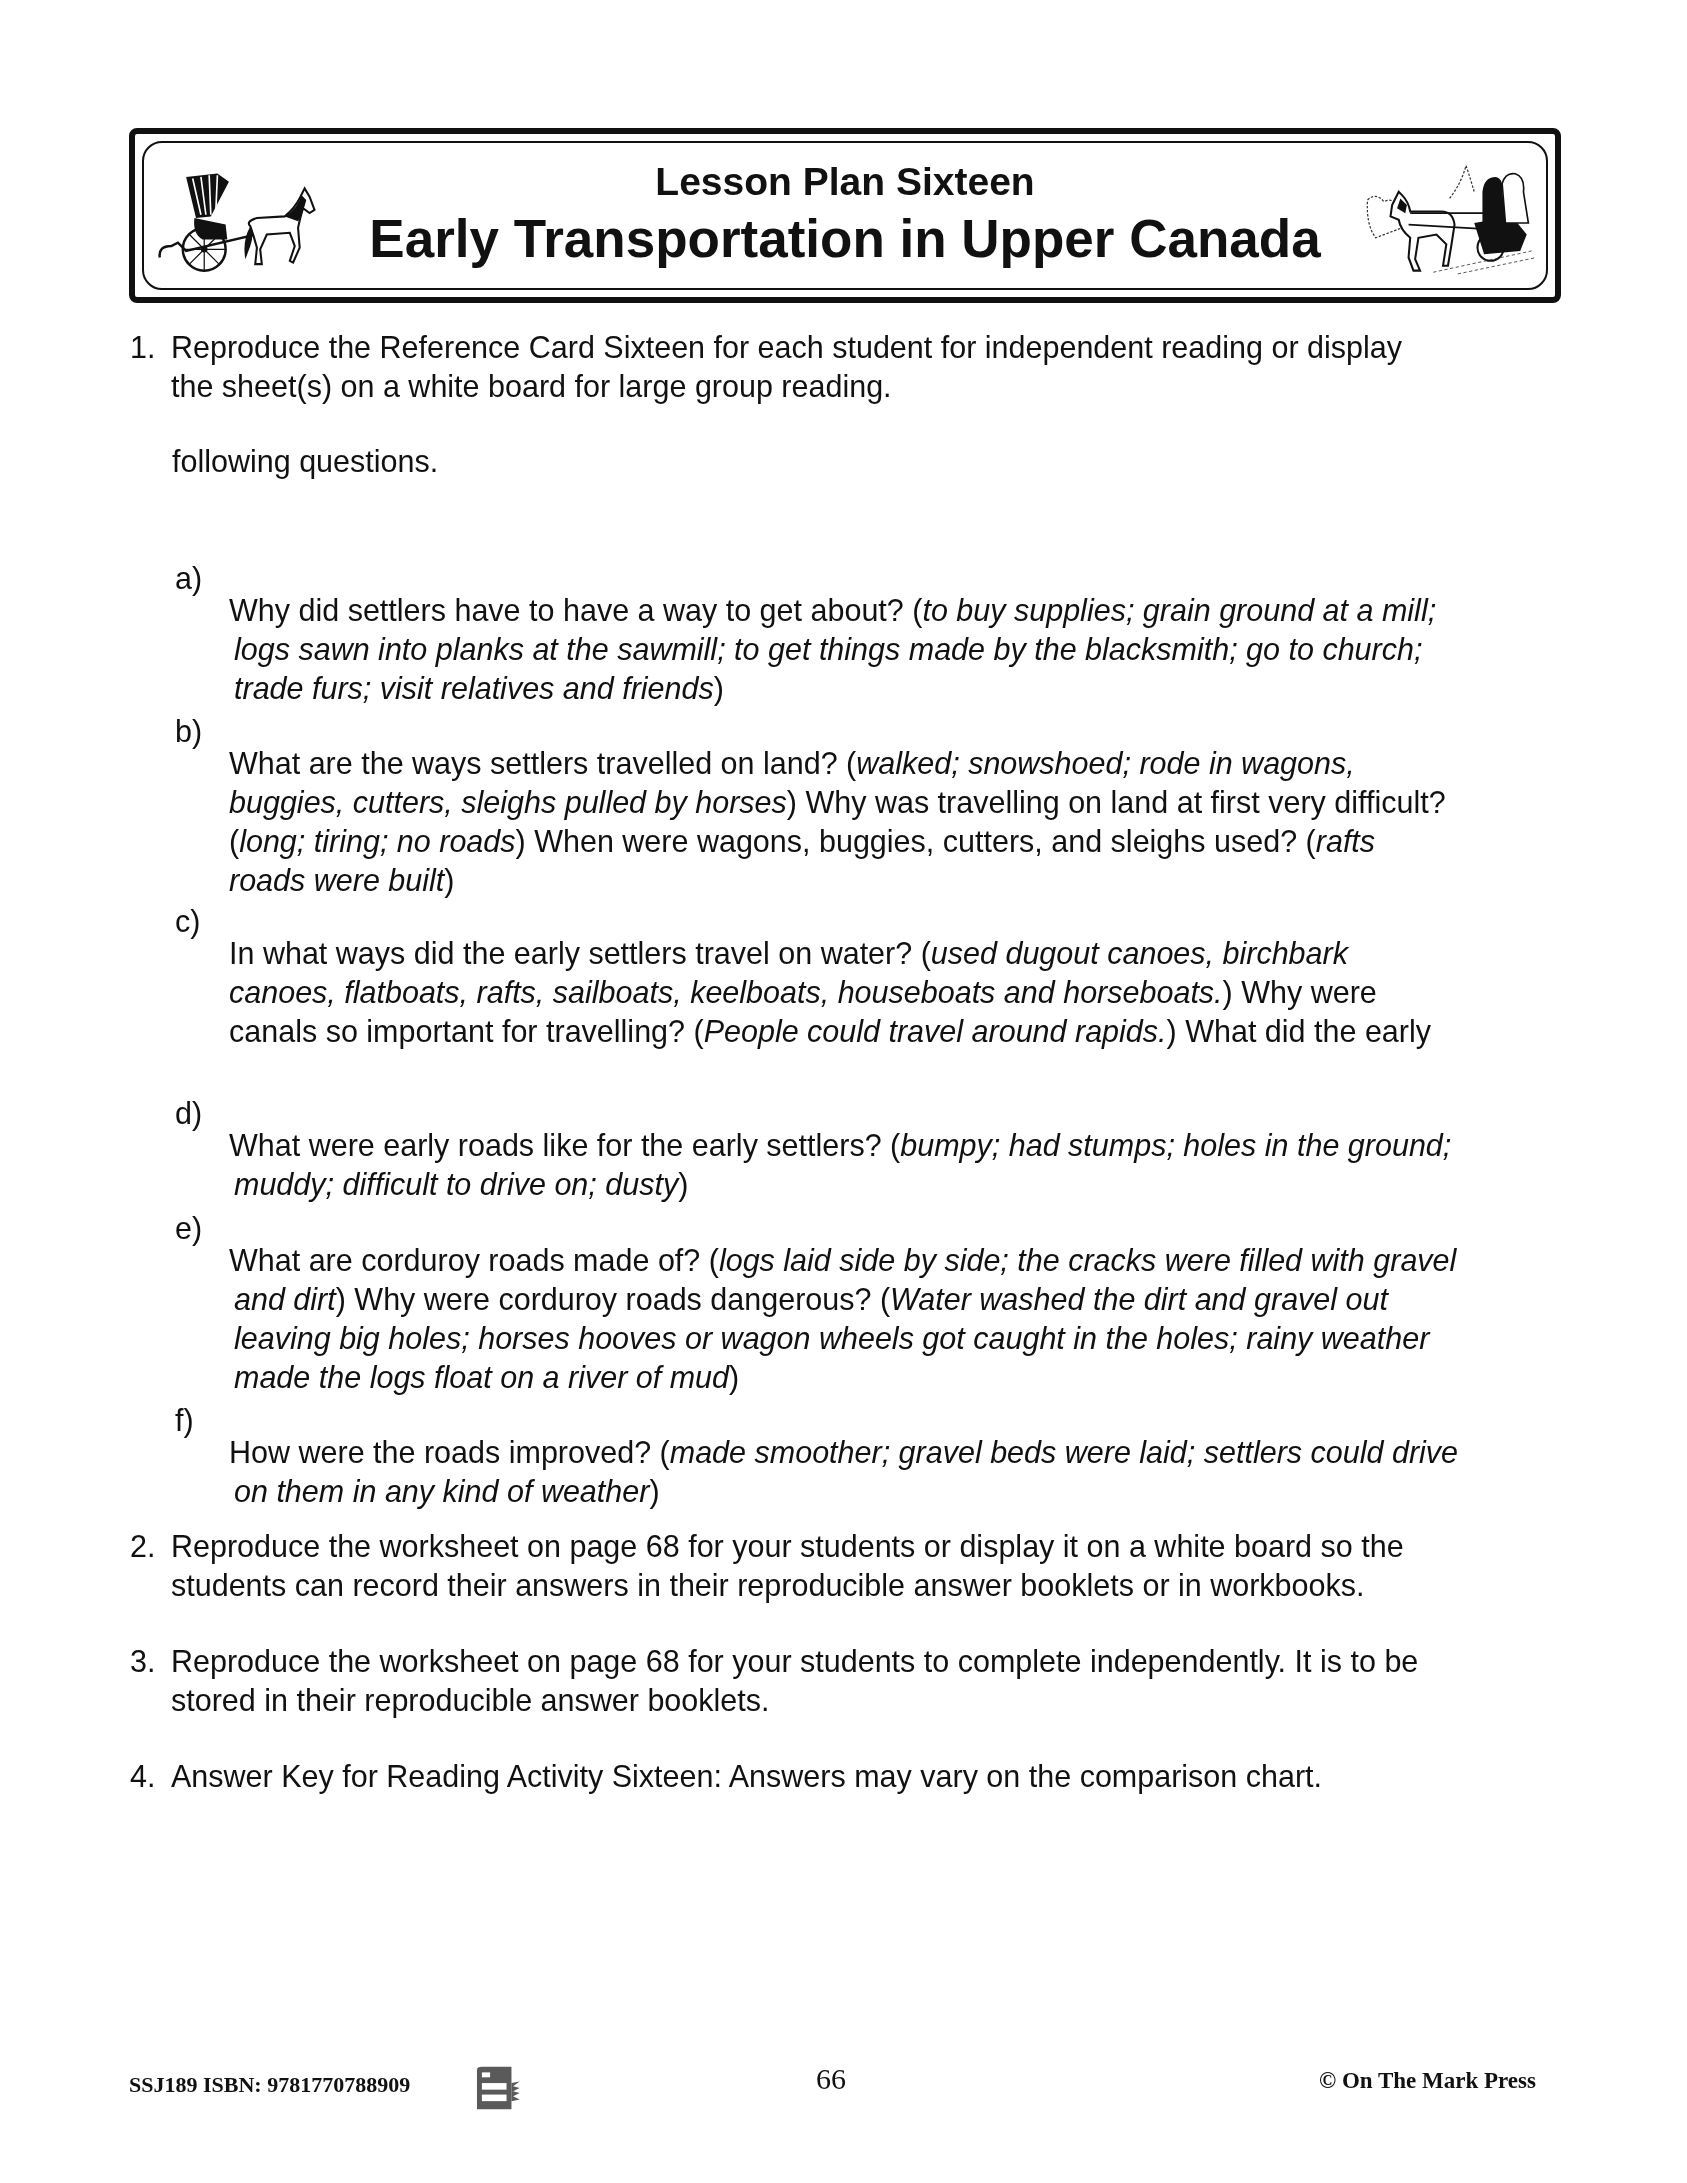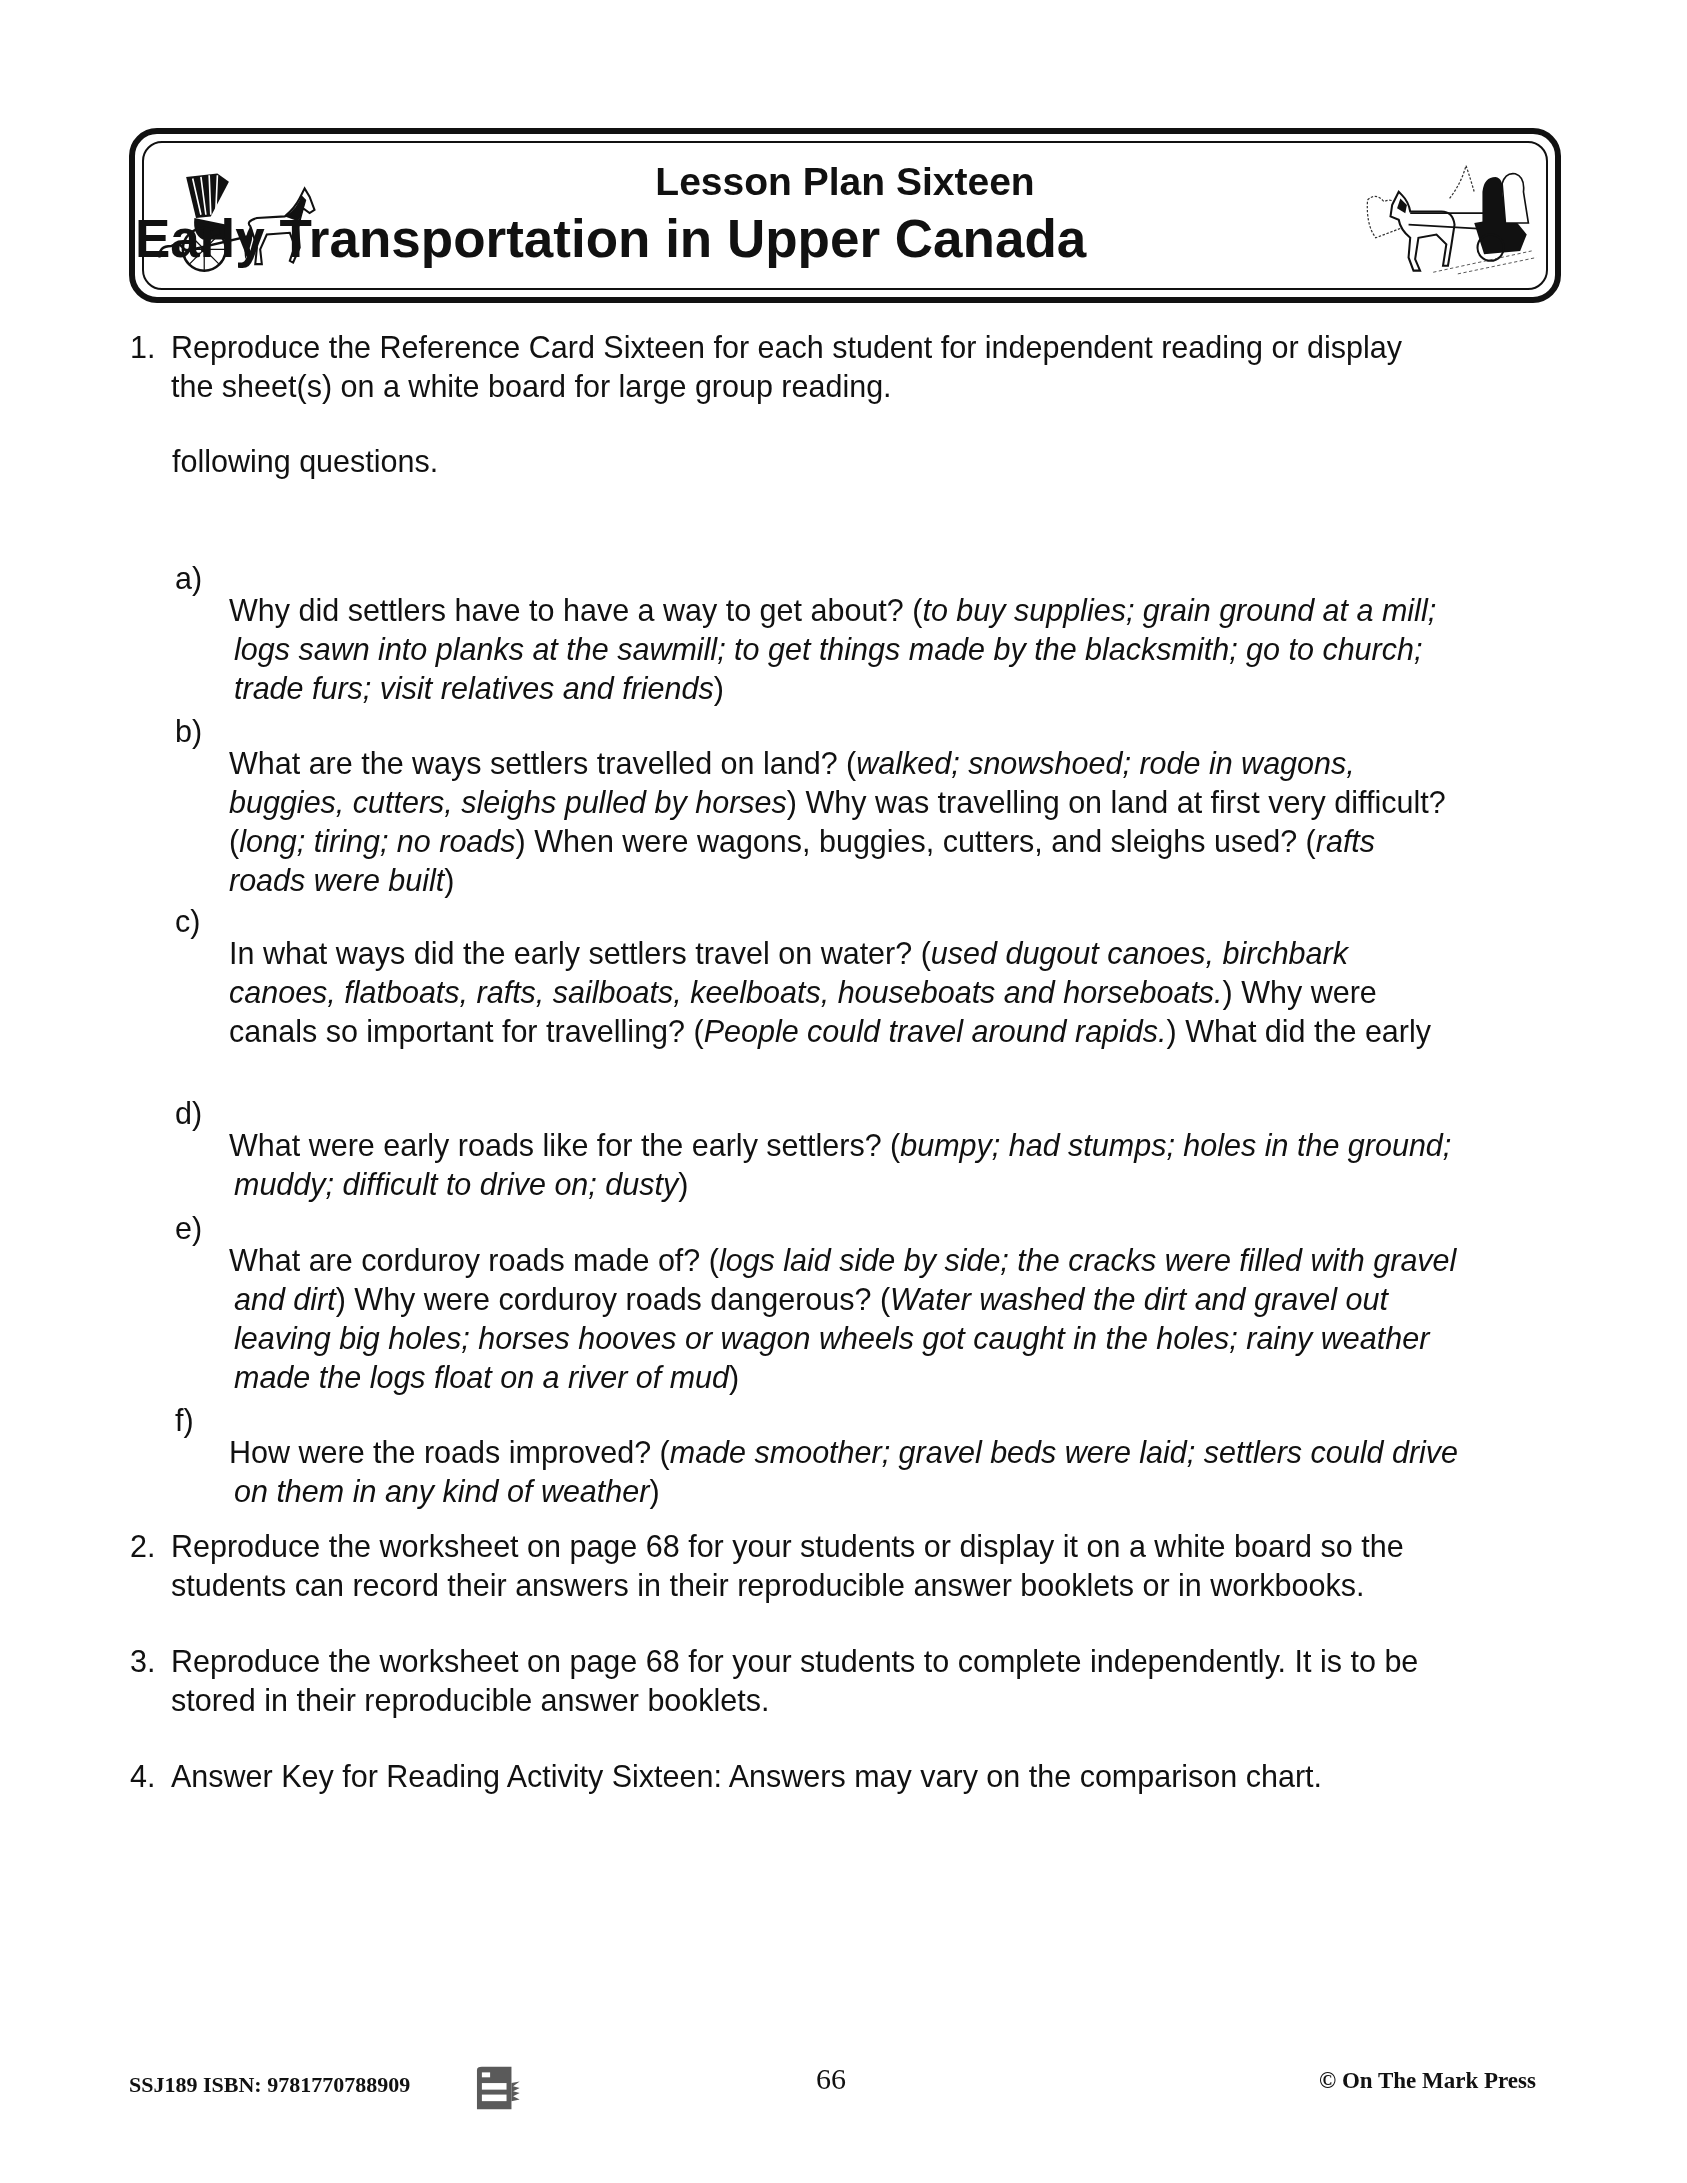--- a/index.html
+++ b/index.html
@@ -6,32 +6,32 @@
     body {
       width: 1687px; height: 2183px; position: relative; overflow: hidden;
       color: #111111;
       font-family: "Liberation Sans", sans-serif;
     }
     .page { position: absolute; left: 0; top: 0; width: 1687px; height: 2183px; }
 
     
     .header-frame {
       position: absolute; left: 129px; top: 128px; width: 1432px; height: 175px;
-      border: 6.6px solid #111; border-radius: 28px; box-sizing: border-box; padding-left: 35px;
+      border: 6.6px solid #111; border-radius: 8px; box-sizing: border-box; padding-left: 35px;
     }
     .header-inner {
       position: absolute; left: 6.6px; top: 6.6px; right: 6.6px; bottom: 6.6px;
       border: 2.5px solid #111; border-radius: 20px;
     }
     .header-title-small {
       position: absolute; left: 0; right: 0; top: 25.5px; text-align: center;
       font-size: 39px; font-weight: bold; letter-spacing: 0px;
     }
     .header-title-big {
-      position: absolute; left: 0; right: 0; top: 74px; text-align: left;
+      position: absolute; left: 0; right: 0; top: 74px; text-align: center;
       font-size: 53px; font-weight: bold; padding-left: 0px;
     }
     .illus-left { position: absolute; left: 18px; top: 33px; width: 165px; height: 107px; }
     .illus-right { position: absolute; right: 15px; top: 25px; width: 189px; height: 119px; }
 
     
     .body-text {
       position: absolute; left: 0; top: 0; width: 1687px;
       font-size: 30.5px; line-height: 39px;
     }

